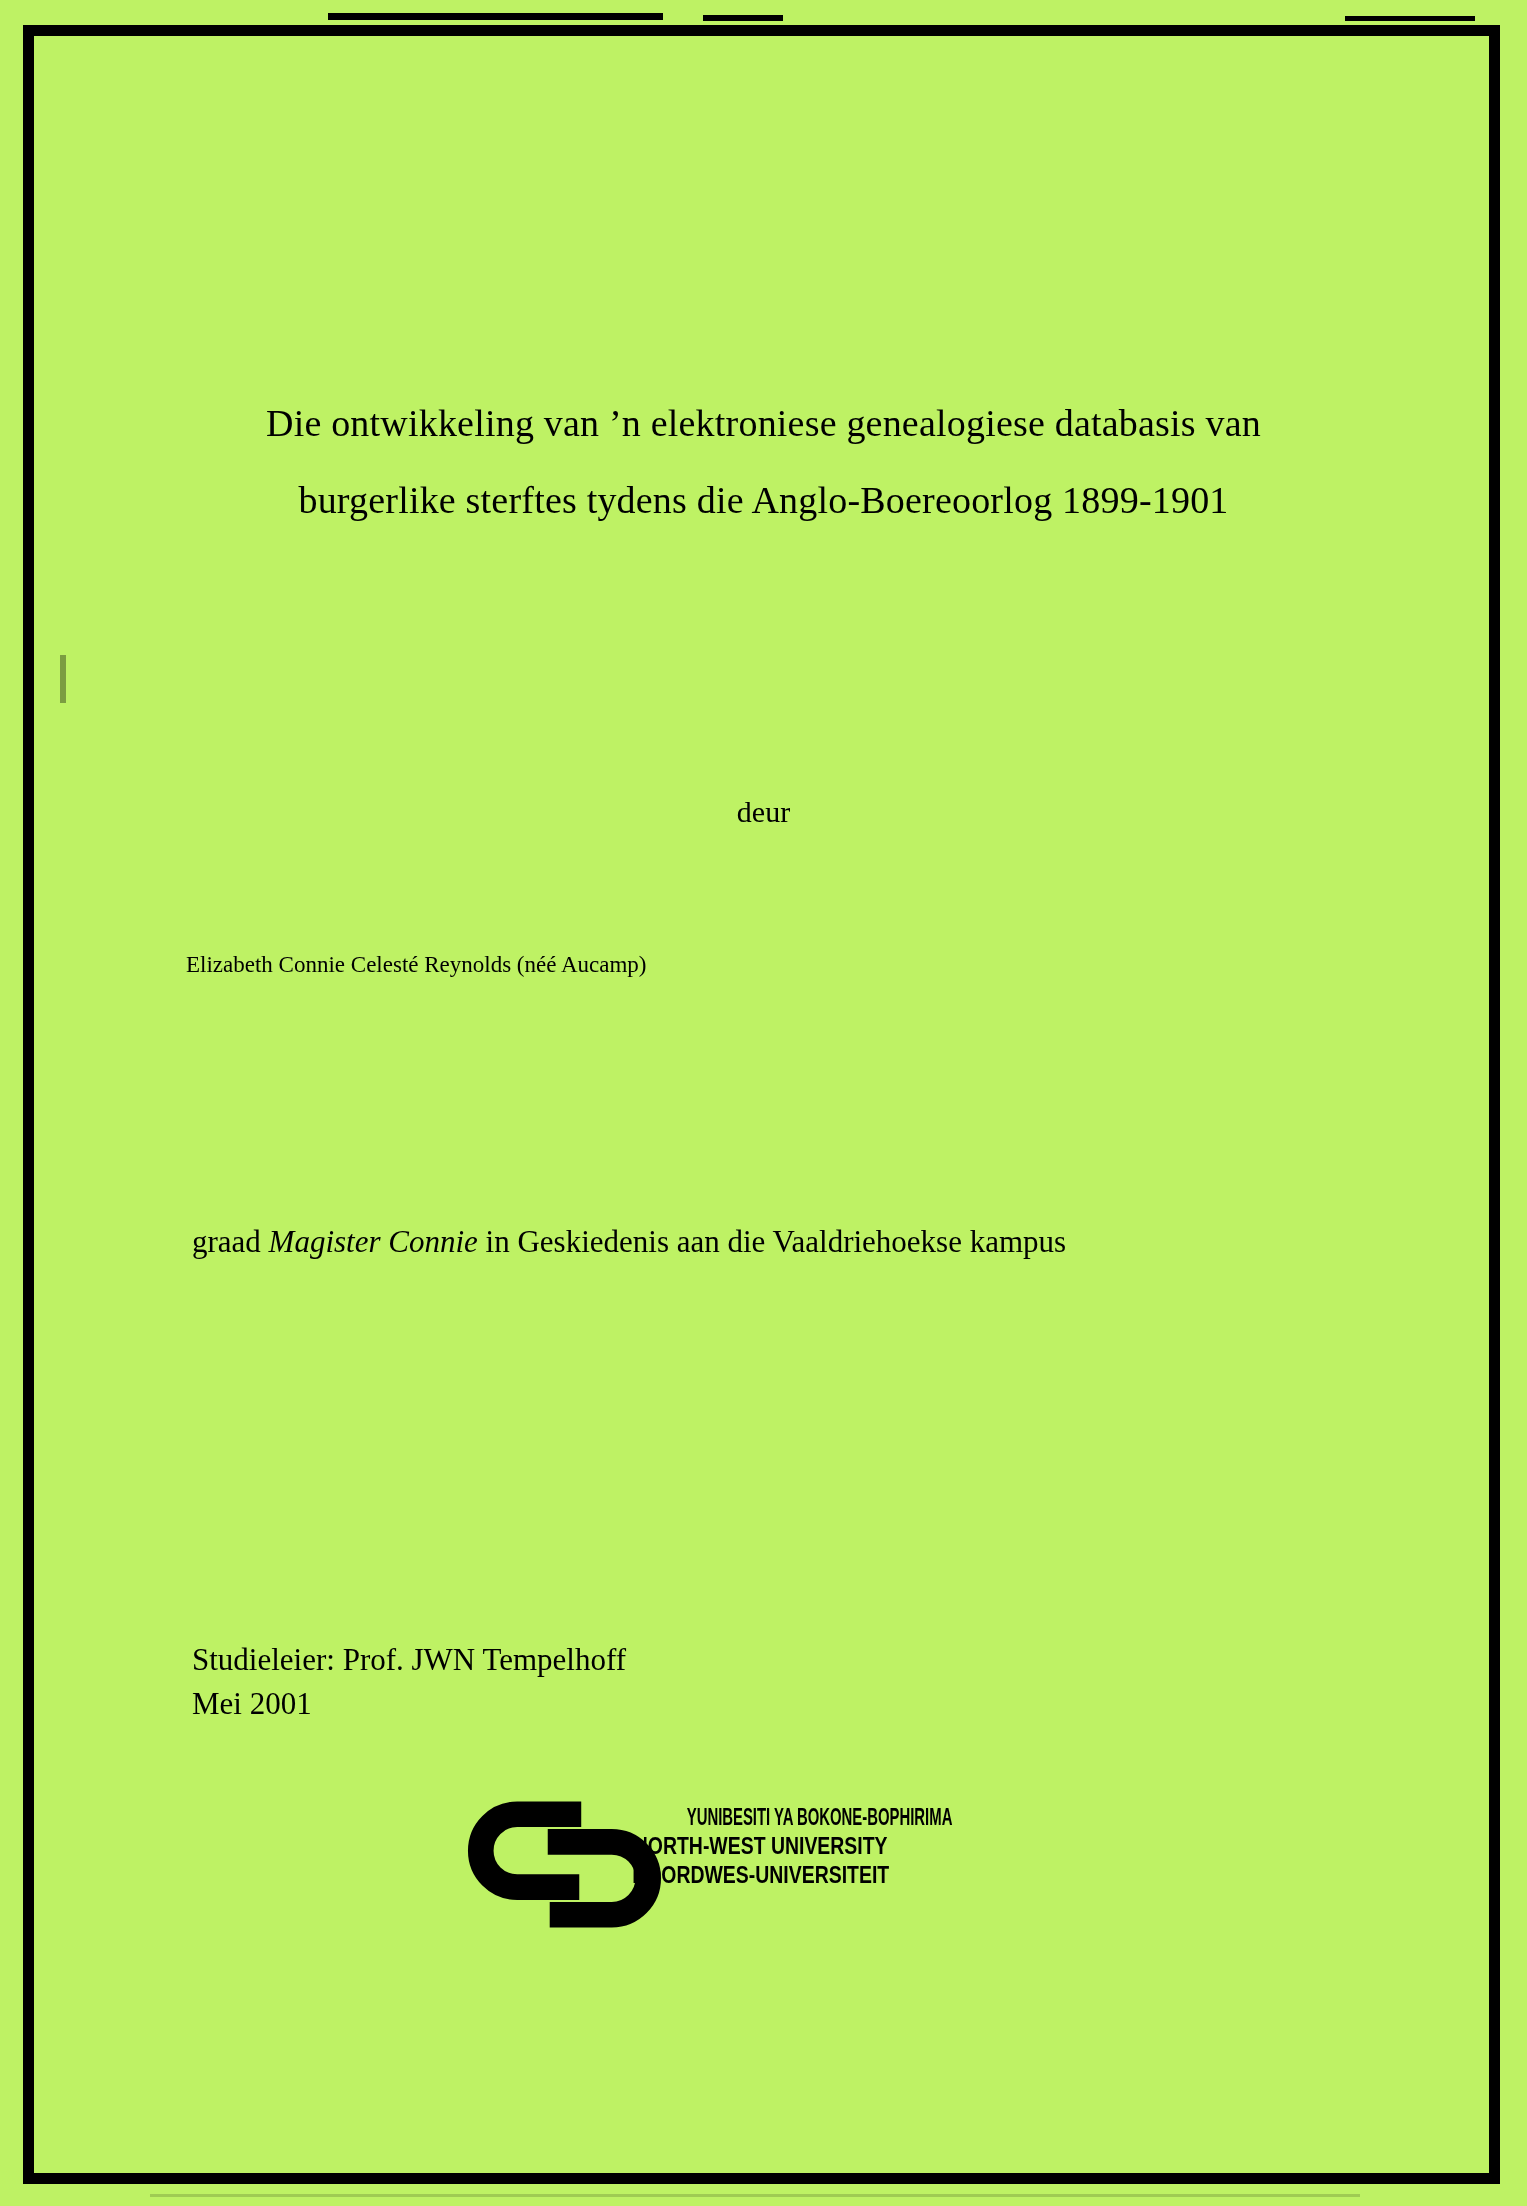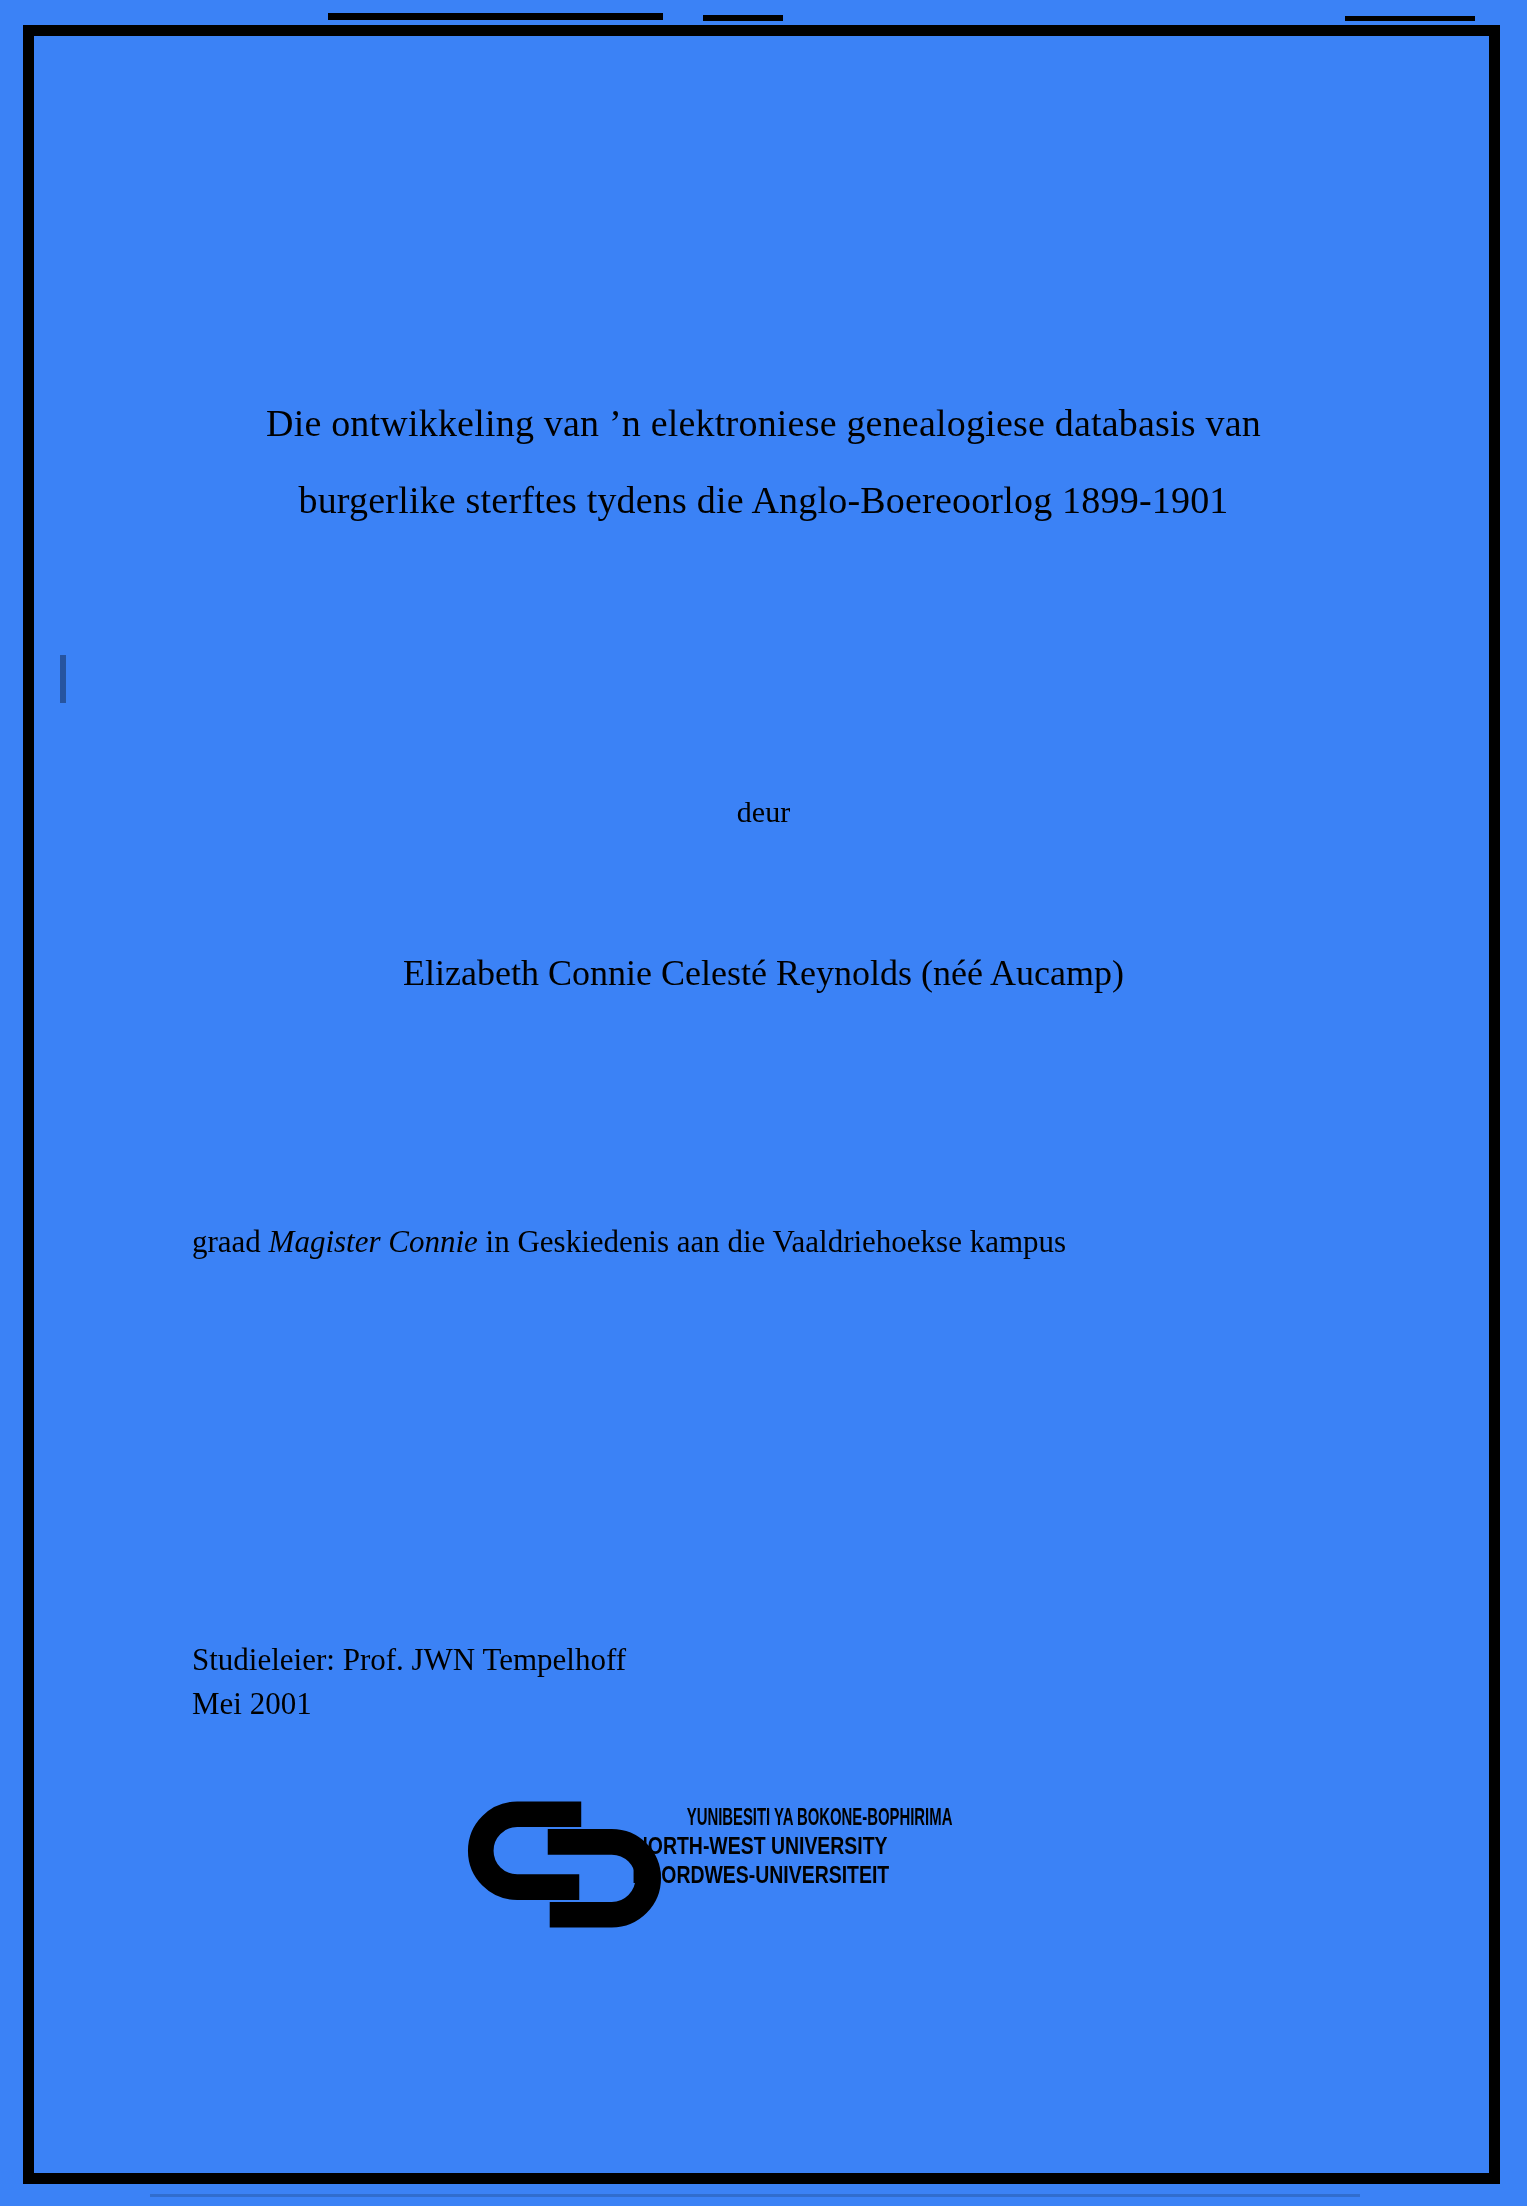--- a/index.html
+++ b/index.html
@@ -1,19 +1,19 @@
 <!DOCTYPE html>
 <html><head>
 <meta charset="utf-8">
 <style>
   html,body{margin:0;padding:0;background:#e8e8e8;}
   .page{
     position:relative;
     width:1527px;height:2206px;
-    background:#3b82f6;
+    background:#bef264;
     overflow:hidden;
     color:#000;
     font-family:"Liberation Serif", serif;
   }
   
   .frame-outer{
     position:absolute;left:23px;top:25px;width:1477px;height:2159px;
     border:9px solid #000;box-sizing:border-box;
   }
   .frame-inner{
@@ -35,21 +35,21 @@
     text-align:center;letter-spacing:.2px;
   }
   .thesis-title .tline{display:block;}
 
   .byline{
     position:absolute;left:186px;top:795px;width:1155px;
     font-size:30px;text-align:center;
   }
   .author{
     position:absolute;left:186px;top:952px;width:1155px;
-    font-size:36px;text-align:center;
+    font-size:23px;
   }
   .statement{
     position:absolute;left:192px;top:1222px;width:1157px;
     font-size:31px;line-height:40px;text-align:left;
   }
   .statement .just{text-align:justify;text-align-last:justify;}
   .statement em{font-style:italic;}
   .supervisor{
     position:absolute;left:192px;top:1638px;width:900px;
     font-size:31px;line-height:44px;

